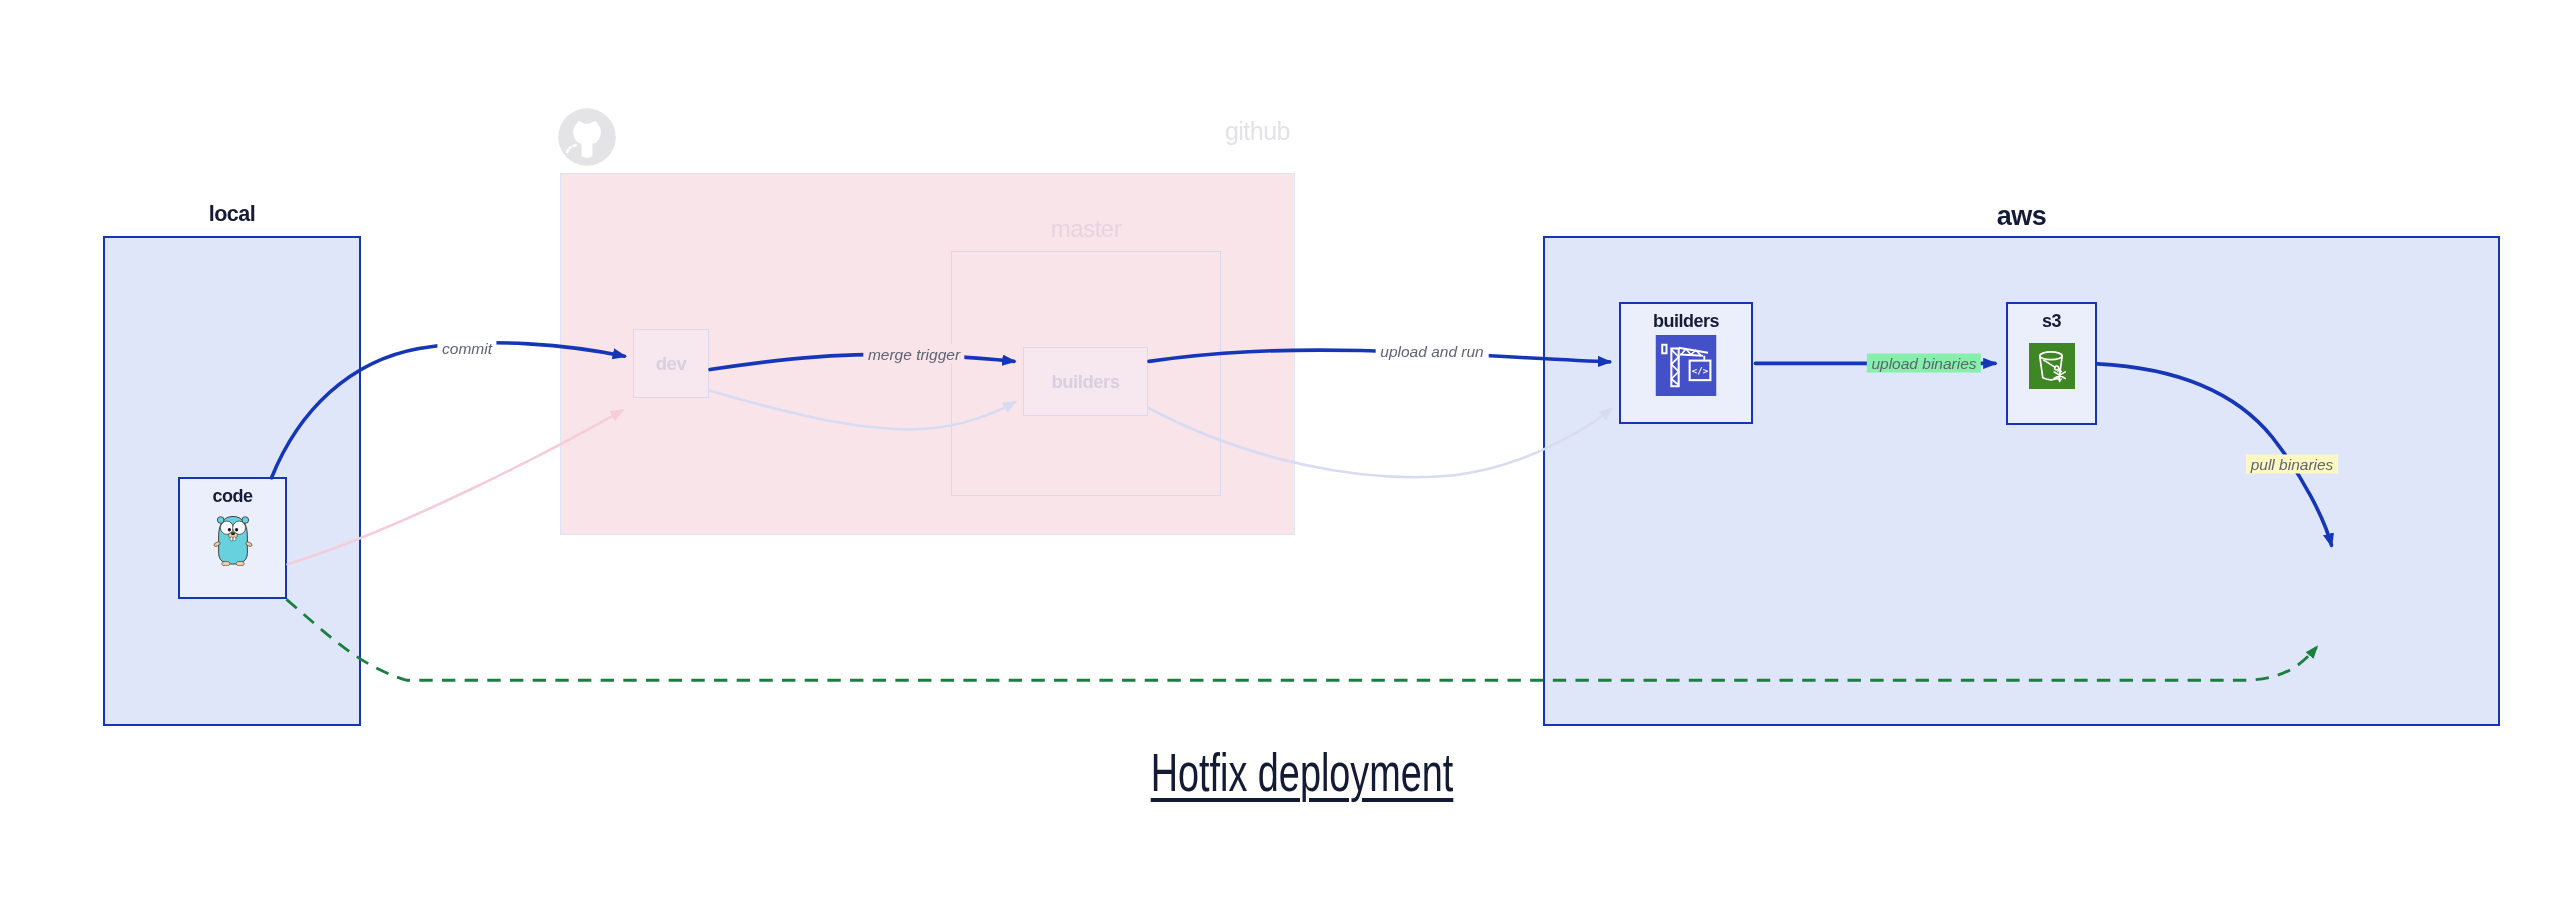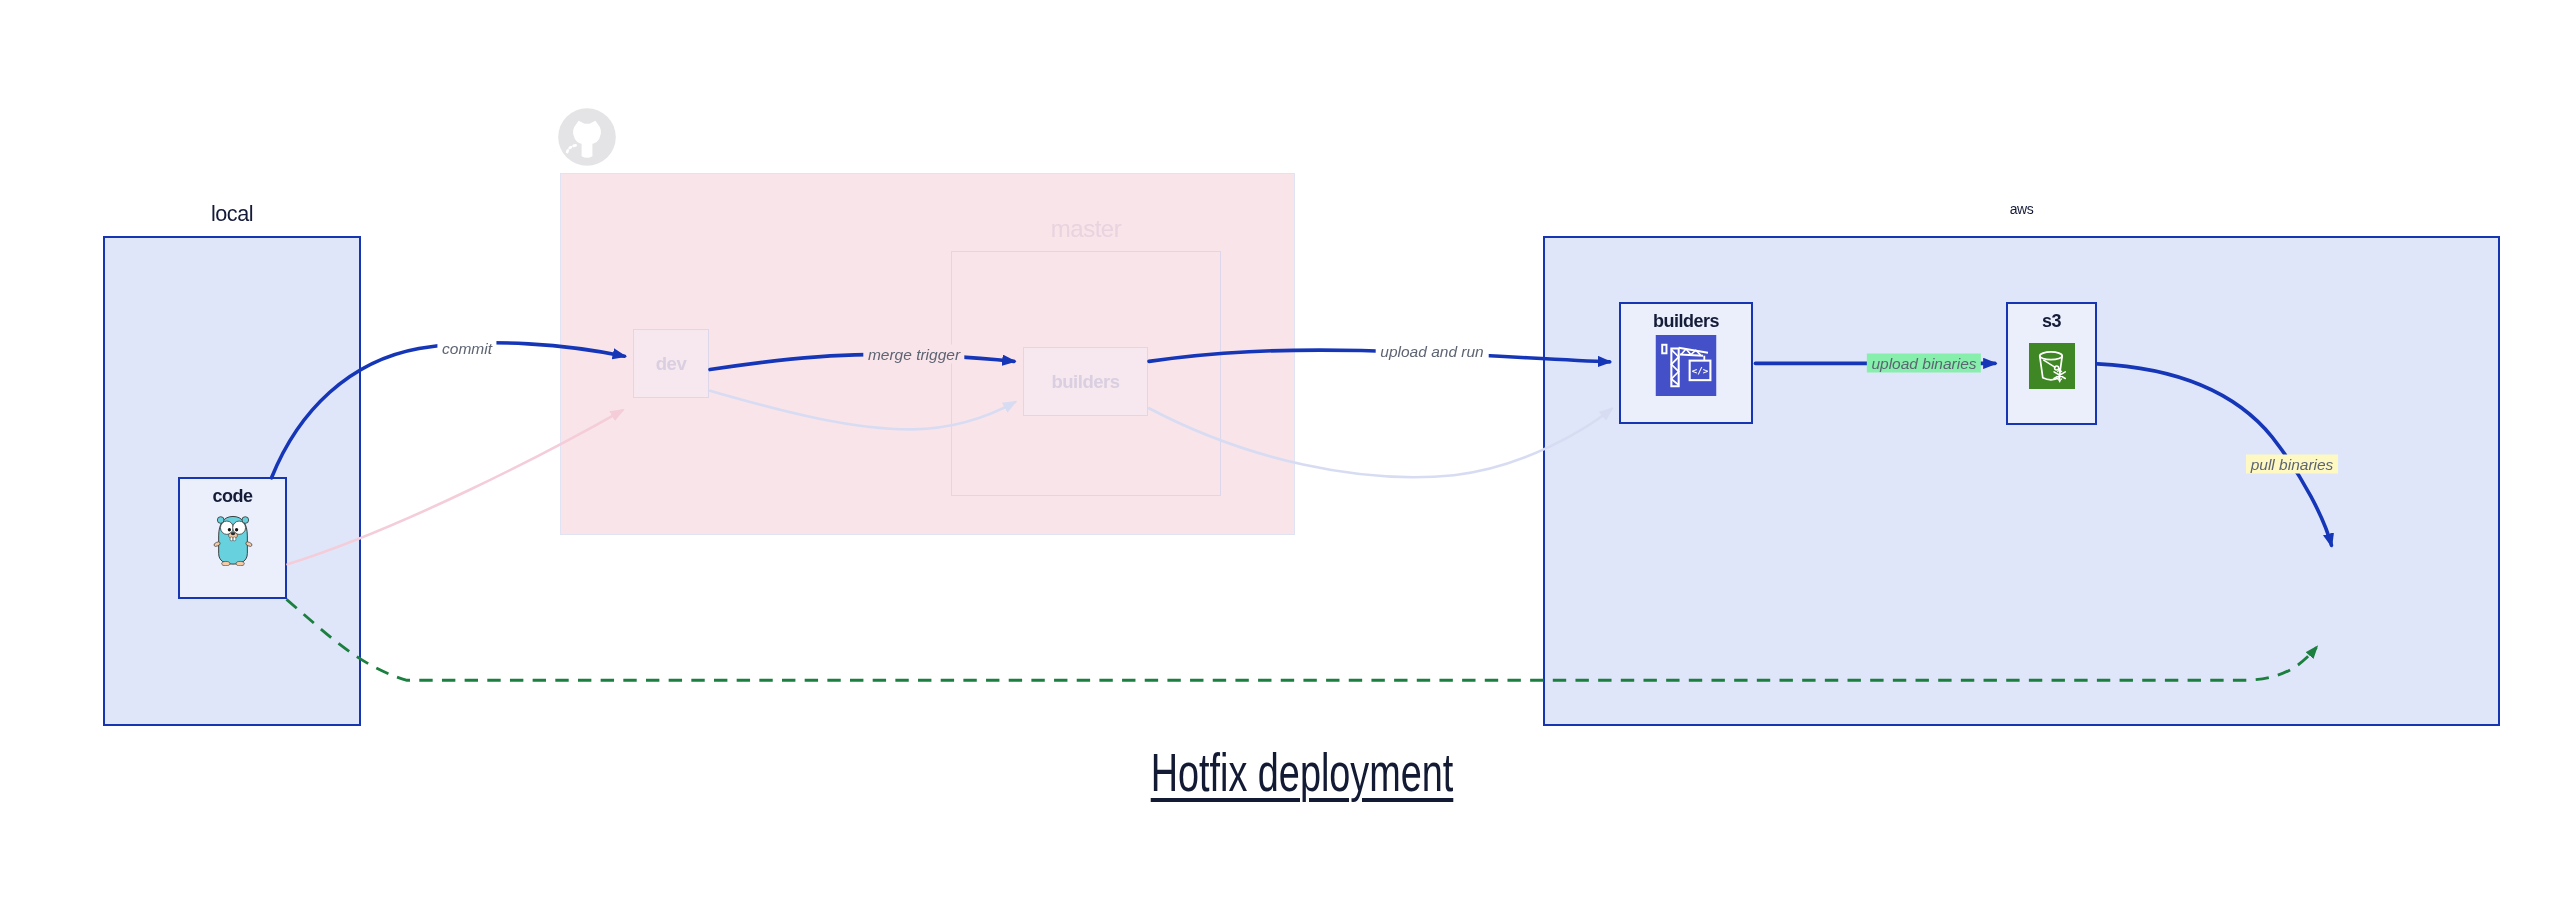--- a/index.html
+++ b/index.html
@@ -7,23 +7,23 @@
     position:relative;width:2604px;height:902px;background:#ffffff;
     font-family:"Liberation Sans",sans-serif;overflow:hidden;
   }
   
   .group{position:absolute;box-sizing:border-box;z-index:1;}
   .group-local{left:103px;top:236px;width:258px;height:490px;background:#dfe6f9;border:2.6px solid #1535b3;}
   .group-aws{left:1543px;top:236px;width:957px;height:490px;background:#dfe6f9;border:2.6px solid #1535b3;}
   .group-github{left:560px;top:173px;width:735px;height:362px;background:#f9e4ea;border:1.5px solid #dfe3f4;}
   .group-master{left:951px;top:251px;width:270px;height:245px;background:transparent;border:1.5px solid #ddd7ec;}
   
-  .group-title{position:absolute;z-index:5;font-weight:400;letter-spacing:-0.5px;}
+  .group-title{position:absolute;z-index:5;font-weight:700;letter-spacing:-0.5px;}
   .title-local{left:103px;top:201px;width:258px;text-align:center;font-size:21.6px;color:#141b38;}
-  .title-aws{left:1543px;top:201px;width:957px;text-align:center;font-size:14px;color:#141b38;}
+  .title-aws{left:1543px;top:201px;width:957px;text-align:center;font-size:27px;color:#141b38;}
   .title-github{left:560px;top:117px;width:730px;text-align:right;font-size:25px;color:#e3e3e7;font-weight:400;}
   .title-master{left:951px;top:215px;width:270px;text-align:center;font-size:24px;color:#e8d3de;font-weight:400;}
   
   .node{position:absolute;box-sizing:border-box;z-index:2;background:#ebeffc;border:2.6px solid #1535b3;}
   .node-code{left:178px;top:477px;width:109px;height:122px;}
   .node-builders{left:1619px;top:302px;width:134px;height:122px;}
   .node-s3{left:2006px;top:302px;width:91px;height:123px;}
   .node-ec2{left:2329px;top:558px;width:98px;height:123px;}
   .node-faded{background:#f7e8ef;border:1.5px solid #dcd7eb;}
   .node-dev{left:633px;top:329px;width:76px;height:69px;}
@@ -69,20 +69,21 @@
   <span class="octocat">
     <svg viewBox="0 0 100 100" width="60" height="60">
       <circle cx="50" cy="50" r="48" fill="#e4e4e6"></circle>
       <path d="M29 33 l7 -10 10 5 h8 l10 -5 7 10 q4 8 1 15 q-2 13 -18 14 h-8 q-16 -1 -18 -14 q-3 -7 1 -15 z" fill="#ffffff"></path>
       <path d="M41 60 h18 v22 q-9 5 -18 0 z" fill="#ffffff"></path>
       <path d="M31 64 q-13 2 -15 15" stroke="#ffffff" stroke-width="4.5" fill="none" stroke-dasharray="3 5" stroke-linecap="round"></path>
     </svg>
   </span>
 
   <div class="group-title title-local">local</div>
+  <div class="group-title title-github">github</div>
   <div class="group-title title-master">master</div>
   <div class="group-title title-aws">aws</div>
 
   <div class="node node-code">
     <div class="node-label">code</div>
     <span class="node-icon icon-gopher">
       <svg viewBox="0 0 80 102" width="41" height="53">
         <path d="M40 6 C58 6 68 20 68 44 L68 78 C68 93 56 99 40 99 C24 99 12 93 12 78 L12 44 C12 20 22 6 40 6 Z" fill="#67d2dd" stroke="#333333" stroke-width="1.8"></path>
         <circle cx="16" cy="13" r="6.5" fill="#67d2dd" stroke="#333333" stroke-width="1.6"></circle>
         <circle cx="64" cy="13" r="6.5" fill="#67d2dd" stroke="#333333" stroke-width="1.6"></circle>

